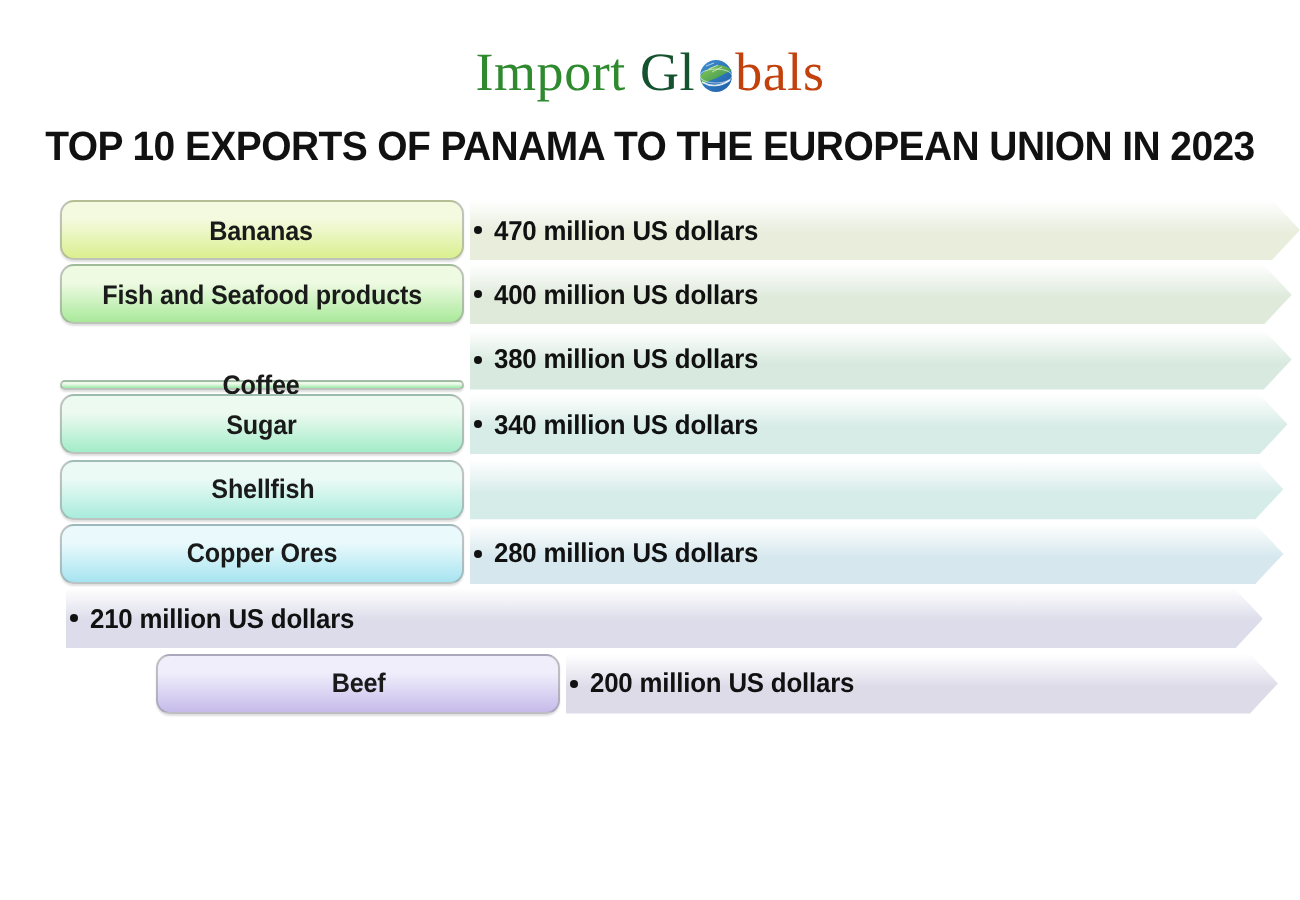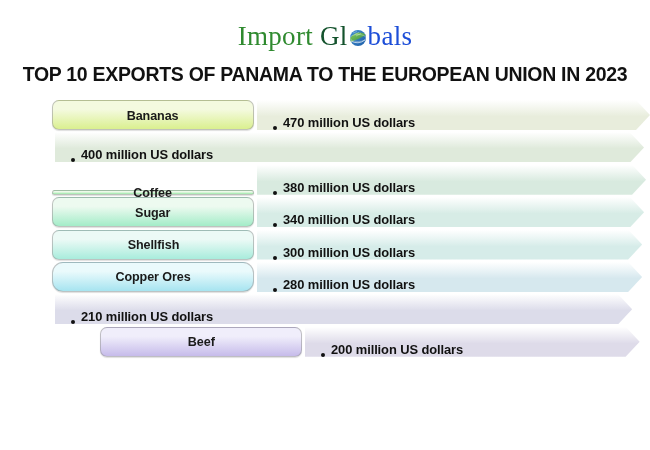--- a/index.html
+++ b/index.html
@@ -25,21 +25,21 @@
   .logo{
     display:flex;
     align-items:center;
     font-family:"Liberation Serif","DejaVu Serif",serif;
     font-size:27px;
     letter-spacing:.3px;
     line-height:1;
   }
   .logo-import{color:#2f8a2f;margin-right:7px;}
   .logo-gl{color:#14532d;}
-  .logo-bals{color:#1d4ed8;}
+  .logo-bals{color:#c2410c;}
   .globe{
     display:inline-block;
     width:20px;height:20px;
     vertical-align:-3px;
     margin:0 0px;
   }
 
   
   .title{
     text-align:center;
@@ -50,21 +50,21 @@
     letter-spacing:-0.3px;
     transform:scaleX(0.95);
     transform-origin:center;
     margin-top:4px;
     white-space:nowrap;
   }
 
   
   .rows{
     margin-top:14px;
-    padding-left:52px;
+    padding-left:30px;
     box-sizing:border-box;
   }
   .row{
     position:relative;
     height:30px;
     margin-bottom:2.4px;
     display:flex;
     align-items:stretch;
   }
 
@@ -99,22 +99,22 @@
     flex:1 1 auto;
     height:30px;
   }
   .bar{
     position:absolute;
     left:0;top:0;height:30px;
     clip-path:polygon(0 0, calc(100% - 14px) 0, 100% 50%, calc(100% - 14px) 100%, 0 100%);
   }
   .bar-label{
     position:absolute;
-    left:16px;top:0;height:30px;
-    display:flex;align-items:flex-end;
+    left:2px;top:0;height:30px;
+    display:flex;align-items:center;
     z-index:4;
     white-space:nowrap;
   }
   .bullet{
     width:4px;height:4px;border-radius:50%;
     background:#111;
     display:inline-block;
     margin-right:6px;
     flex:0 0 4px;
   }
@@ -167,20 +167,23 @@
         </div>
         <div class="bar-wrap">
           <div class="bar" style="width: 100%; background: linear-gradient(rgb(255, 255, 255) 0%, rgb(232, 237, 220) 55%, rgb(232, 237, 220) 100%);"></div>
           <div class="bar-label">
             <span class="bullet"></span>
             <span class="bar-text">470 million US dollars</span>
           </div>
         </div>
       </div>
       <div class="row">
+        <div class="label-box" style="background: linear-gradient(rgb(238, 250, 226) 0%, rgb(238, 250, 226) 30%, rgb(169, 233, 154) 100%);">
+          <span class="label-text">Fish and Seafood products</span>
+        </div>
         <div class="bar-wrap">
           <div class="bar" style="width: 99%; background: linear-gradient(rgb(255, 255, 255) 0%, rgb(223, 234, 219) 55%, rgb(223, 234, 219) 100%);"></div>
           <div class="bar-label">
             <span class="bullet"></span>
             <span class="bar-text">400 million US dollars</span>
           </div>
         </div>
       </div>
       <div class="row">
         <div class="label-box" style="background: linear-gradient(rgb(238, 250, 234) 0%, rgb(238, 250, 234) 30%, rgb(154, 233, 168) 100%); margin-top: 25px;">
@@ -205,28 +208,24 @@
             <span class="bar-text">340 million US dollars</span>
           </div>
         </div>
       </div>
       <div class="row">
         <div class="label-box" style="background: linear-gradient(rgb(236, 250, 246) 0%, rgb(236, 250, 246) 30%, rgb(168, 236, 220) 100%);">
           <span class="label-text">Shellfish</span>
         </div>
         <div class="bar-wrap">
           <div class="bar" style="width: 98%; background: linear-gradient(rgb(255, 255, 255) 0%, rgb(214, 236, 233) 55%, rgb(214, 236, 233) 100%);"></div>
-          <div class="bar-label">
-            <span class="bullet"></span>
-            <span class="bar-text">300 million US dollars</span>
-          </div>
-        </div>
-      </div>
-      <div class="row">
-        <div class="label-box" style="background: linear-gradient(rgb(234, 250, 252) 0%, rgb(234, 250, 252) 30%, rgb(166, 228, 240) 100%); border-radius: 11px;">
+        </div>
+      </div>
+      <div class="row">
+        <div class="label-box" style="background: linear-gradient(rgb(234, 250, 252) 0%, rgb(234, 250, 252) 30%, rgb(166, 228, 240) 100%);">
           <span class="label-text">Copper Ores</span>
         </div>
         <div class="bar-wrap">
           <div class="bar" style="width: 98%; background: linear-gradient(rgb(255, 255, 255) 0%, rgb(214, 232, 238) 55%, rgb(214, 232, 238) 100%);"></div>
           <div class="bar-label">
             <span class="bullet"></span>
             <span class="bar-text">280 million US dollars</span>
           </div>
         </div>
       </div>

